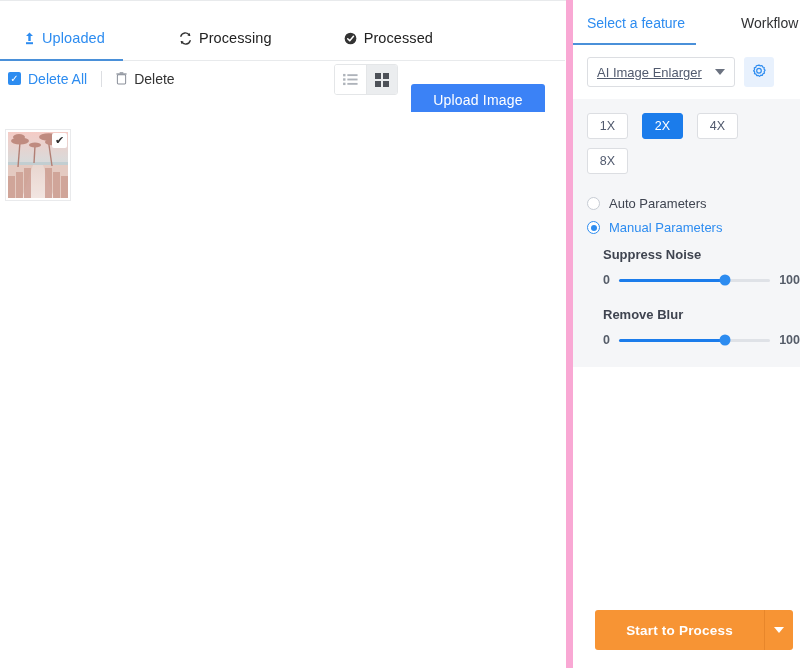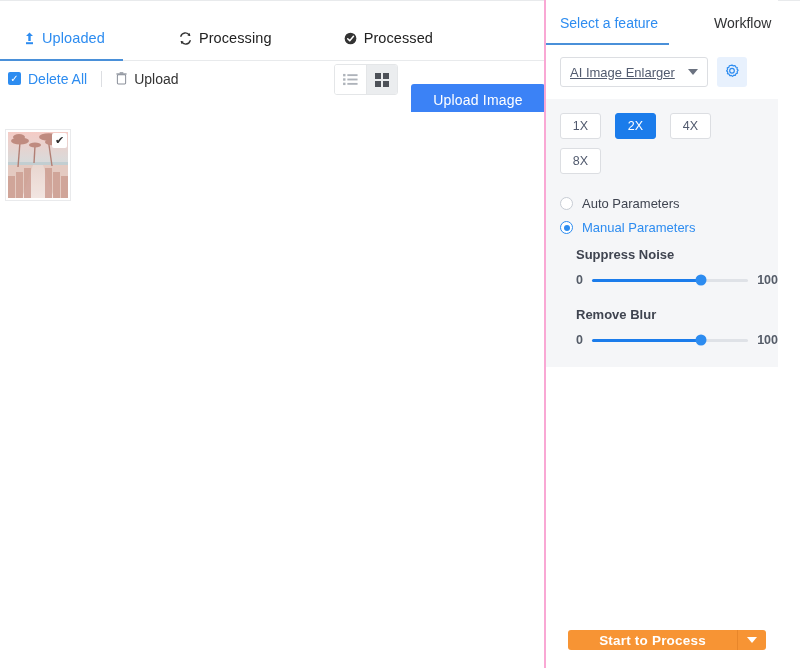--- a/index.html
+++ b/index.html
@@ -71,22 +71,22 @@
   .thumb-img { position:relative; width:100%; height:100%; overflow:hidden; }
   .thumb-badge {
     position:absolute; right:1px; top:1px; width:15px; height:15px;
     background:#fff; border-radius:2px;
     display:flex; align-items:center; justify-content:center;
     font-size:11px; color:#2b2b2b; line-height:1;
   }
 
   
   .panel {
-    position:absolute; left:544px; top:0; width:234px; height:668px;
-    background:#fff; border-left:2px solid #f9a8d4;
+    position:absolute; left:566px; top:0; width:234px; height:668px;
+    background:#fff; border-left:7px solid #f9a8d4;
   }
   .ptabs { position:relative; height:45px; display:flex; align-items:center; }
   .ptab { font-size:14px; color:#303133; cursor:pointer; }
   .ptab.active { color:#2d8cf0; }
   .ptab.one { margin-left:14px; }
   .ptab.two { margin-left:56px; }
   .ptab-underline { position:absolute; left:0; top:43px; width:123px; height:2px; background:#4a90d9; }
 
   .feat-row { display:flex; align-items:center; gap:9px; padding:12px 0 12px 14px; }
   .select-box {
@@ -123,21 +123,21 @@
   .slider-row { display:flex; align-items:center; gap:9px; }
   .sv { font-size:12.5px; color:#555c68; }
   .track { position:relative; flex:1; height:3px; background:#dfe2e7; border-radius:2px; }
   .fill { position:absolute; left:0; top:0; height:3px; background:#1b7ceb; border-radius:2px; }
   .knob {
     position:absolute; top:50%; width:11px;height:11px;border-radius:50%;
     background:#2d8cf0; transform:translate(-50%,-50%); cursor:pointer;
   }
 
   .footer { position:absolute; left:0; bottom:0; width:234px; padding:0 14px 18px 14px; }
-  .start-wrap { display:flex; height:20px;margin-left:8px; }
+  .start-wrap { display:flex; height:40px;margin-left:8px; }
   .start-btn {
     flex:1; background:#f79434; color:#fff; border:none; border-top-left-radius:3px;
     border-bottom-left-radius:3px; font-size:13.5px; font-weight:bold;
     font-family:inherit; cursor:pointer; letter-spacing:.2px;
   }
   .start-split {
     width:29px; background:#f79434; border-left:1px solid #e8862a;
     border-top-right-radius:3px; border-bottom-right-radius:3px;
     display:flex; align-items:center; justify-content:center; cursor:pointer;
   }
@@ -190,21 +190,21 @@
     </div>
     <div class="vsep"></div>
     <div class="delete">
       <span class="ic">
         <svg width="11" height="13" viewBox="0 0 12 14">
           <rect x="1.5" y="3" width="9" height="10" rx="1" stroke="#8a8f99" stroke-width="1.1" fill="none"></rect>
           <rect x="0.4" y="1.4" width="11.2" height="1.3" fill="#8a8f99"></rect>
           <rect x="4" y="0.2" width="4" height="1.3" fill="#8a8f99"></rect>
         </svg>
       </span>
-      <span>Upload</span>
+      <span>Delete</span>
     </div>
   </div>
 
   <div class="viewtoggle">
     <div class="vbtn">
       <span class="ic">
         <svg width="15" height="13" viewBox="0 0 16 14">
           <rect x="0" y="1" width="2.6" height="2.6" fill="#aeb3ba"></rect>
             <rect x="4.6" y="1.3" width="11" height="2" fill="#aeb3ba"></rect>
           <rect x="0" y="5.7" width="2.6" height="2.6" fill="#aeb3ba"></rect>

